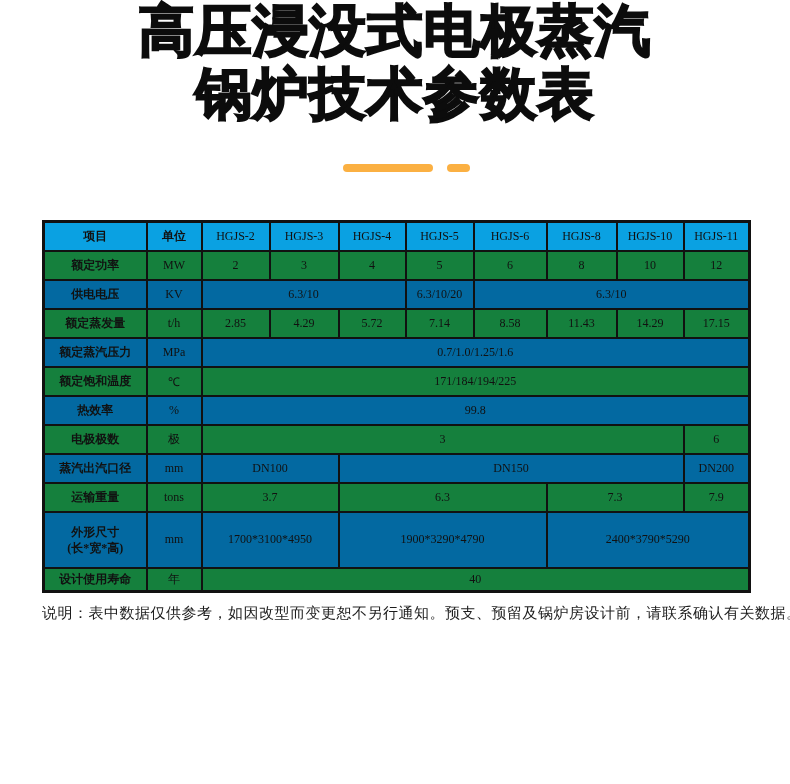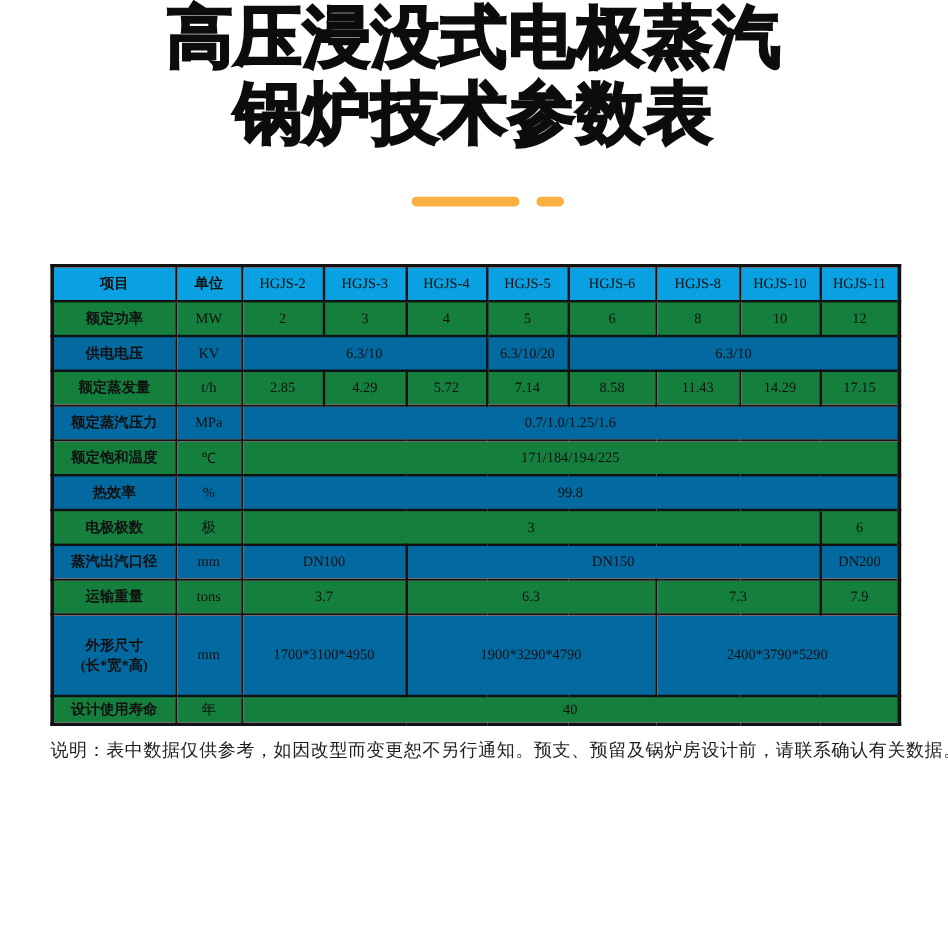--- a/index.html
+++ b/index.html
@@ -51,21 +51,21 @@
     vertical-align: middle;
     padding: 2px 1px;
     overflow: hidden;
     white-space: nowrap;
   }
   table.spec thead tr { height: 29px; background: #0aa1e2; }
   table.spec thead th { font-weight: normal; }
   table.spec thead th.label-col-header { font-weight: bold; }
   table.spec tbody tr { height: 29px; background: #15803d; }
   table.spec tbody tr.shaded { background: #0369a1; }
-  table.spec tbody tr.tall { height: 68px; }
+  table.spec tbody tr.tall { height: 56px; }
   table.spec tbody tr:last-child { height: 14px; }
   td.label-cell { font-weight: bold; white-space: normal; line-height: 1.35; }
   td.unit-cell  { font-weight: normal; }
 
   
   .note {
     margin: 11px 42px 0 42px;
     font-size: 15px;
     color: #1d1d1d;
     letter-spacing: 0.5px;

